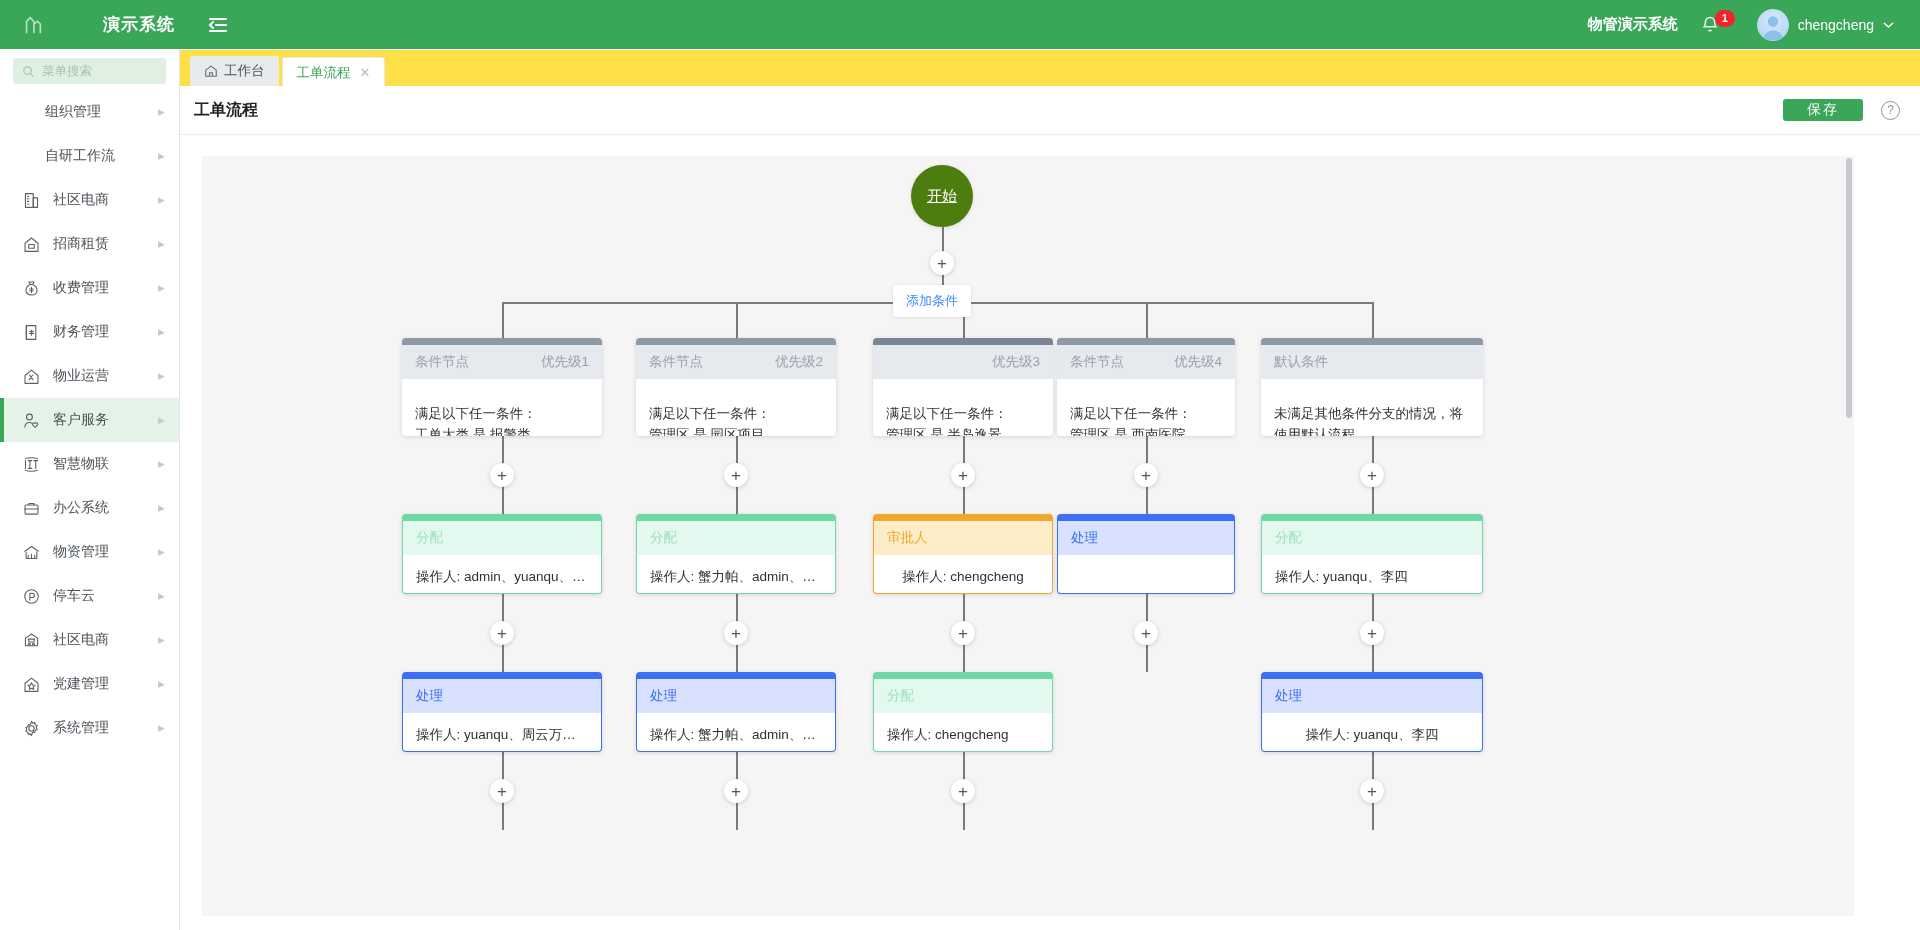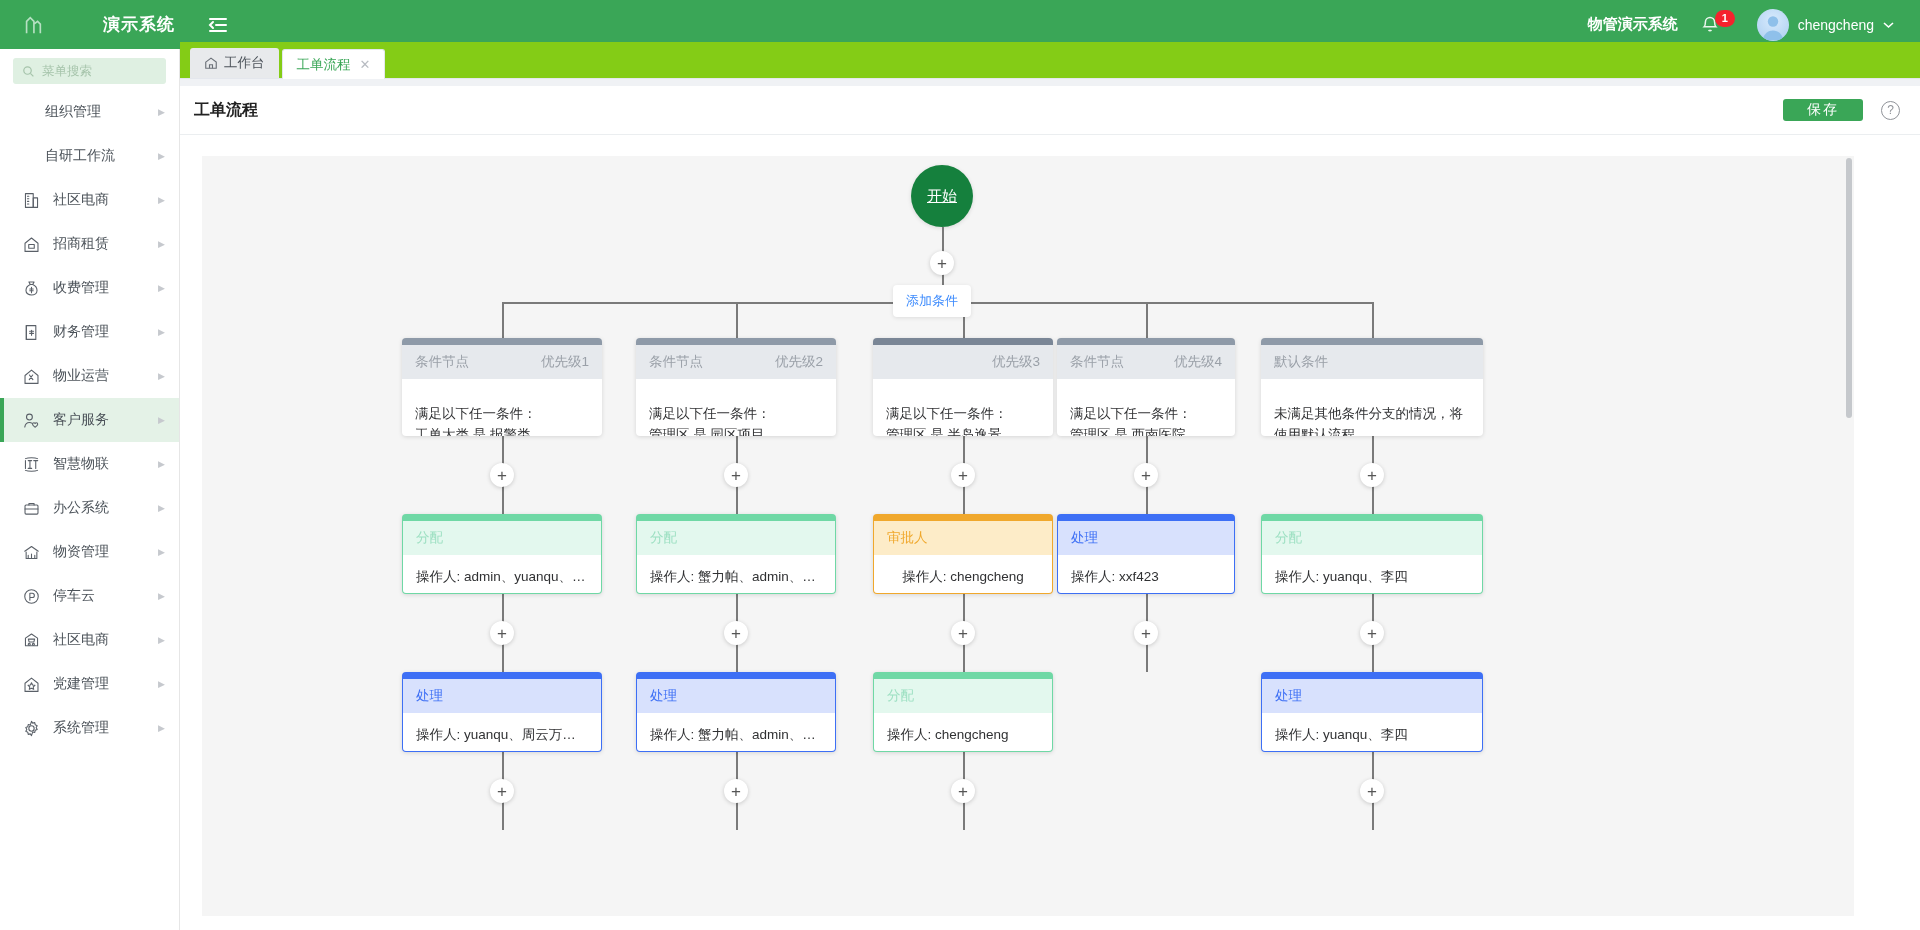--- a/index.html
+++ b/index.html
@@ -55,22 +55,22 @@
   .menu-item .mi-arrow { margin-right:14px; color:#c6c9ce; font-size:9px;}
   .menu-item.sub { padding-left:45px; }
   .menu-item.sub .mi-label { margin-left:0; }
   .menu-item.active { background:#e4f2e7; }
   .menu-item.active::before {
     content:""; position:absolute; left:0; top:0; bottom:0; width:4px; background:#3aa657;
   }
 
   
   .tabbar {
-    position:absolute; top:42px; left:180px; width:1740px; height:37px;
-    background:#84cc16; border-bottom:1px solid #e4e7ed; display:flex; align-items:flex-end;
+    position:absolute; top:50px; left:180px; width:1740px; height:37px;
+    background:#fde047; border-bottom:1px solid #e4e7ed; display:flex; align-items:flex-end;
     padding-left:10px;
   }
   .tab {
     height:30px; display:flex; align-items:center; gap:6px; padding:0 14px;
     font-size:13.5px; cursor:pointer; color:#4b5259; border-radius:3px 3px 0 0;
   }
   .tab.plain { background:#e8eaec; margin-right:3px;}
   .tab.active { background:#fff; color:#3aa657; border:1px solid #e4e7ed; border-bottom:none; position:relative; top:1px;}
   .tab .tclose { color:#b8bcc2; font-size:13px; margin-left:3px;}
 
@@ -102,21 +102,21 @@
     background:#c5c8cc; border-radius:3px; cursor:pointer;
   }
 
   
   .ln { position:absolute; background:#7a7a7a; }
   .ln.v { width:1.5px; }
   .ln.h { height:1.5px; }
 
   .start-node {
     position:absolute; width:62px; height:62px; border-radius:50%;
-    background:#15803d; color:#fff; font-size:15px;
+    background:#4d7c0f; color:#fff; font-size:15px;
     display:flex; align-items:center; justify-content:center; cursor:pointer;
     box-shadow:0 1px 4px rgba(0,0,0,.12);
     text-decoration:underline;
   }
   .plus {
     position:absolute; width:24px; height:24px; border-radius:50%;
     background:#fff; color:#555; font-size:17px; line-height:1;
     display:flex; align-items:center; justify-content:center; cursor:pointer;
     box-shadow:0 1px 4px rgba(0,0,0,.18); z-index:4;
   }
@@ -143,21 +143,21 @@
 
   
   .node.assign { border:1px solid #6fd8a5; border-top:7px solid #6fd8a5; }
   .node.assign .nhead { background:#e3f8ee; color:#9de0c2; }
 
   
   .node.approve { border:1px solid #f0a82c; border-top:7px solid #f0a82c;text-align:center; }
   .node.approve .nhead { background:#fdecc8; color:#f0a82c; }
 
   
-  .node.process { border:1px solid #3d6ff5; border-top:7px solid #3d6ff5; }
+  .node.process { border:1px solid #3d6ff5; border-top:7px solid #3d6ff5;text-align:center; }
   .node.process .nhead { background:#d8e1fd; color:#3d6ff5; }
 
   svg { display:block; }
 </style>
 </head>
 <body>
 
 <div class="topbar">
   <div class="brand">
     <span class="brand-logo">
@@ -505,23 +505,20 @@
           <div>满足以下任一条件：</div>
           <div>管理区 是 西南医院</div>
         </div>
       </div>
       <div class="ln v" style="left: 944px; top: 280px; height: 78px;"></div>
       <div class="plus" style="left: 932px; top: 307px;">+</div>
       <div class="node process" style="left: 855px; top: 358px; width: 178px; height: 80px;">
         <div class="nhead">
           <span>处理</span>
         </div>
-        <div class="nbody">
-          <div class="ell"><span>操作人: </span><span>xxf423</span></div>
-        </div>
       </div>
       <div class="ln v" style="left: 944px; top: 438px; height: 78px;"></div>
       <div class="plus" style="left: 932px; top: 465px;">+</div>
       <div class="ln v" style="left: 1170px; top: 146px; height: 36px;"></div>
       <div class="node cond" style="left: 1059px; top: 182px; width: 222px; height: 98px;">
         <div class="nhead">
           <span>默认条件</span>
           <span></span>
         </div>
         <div class="nbody">

